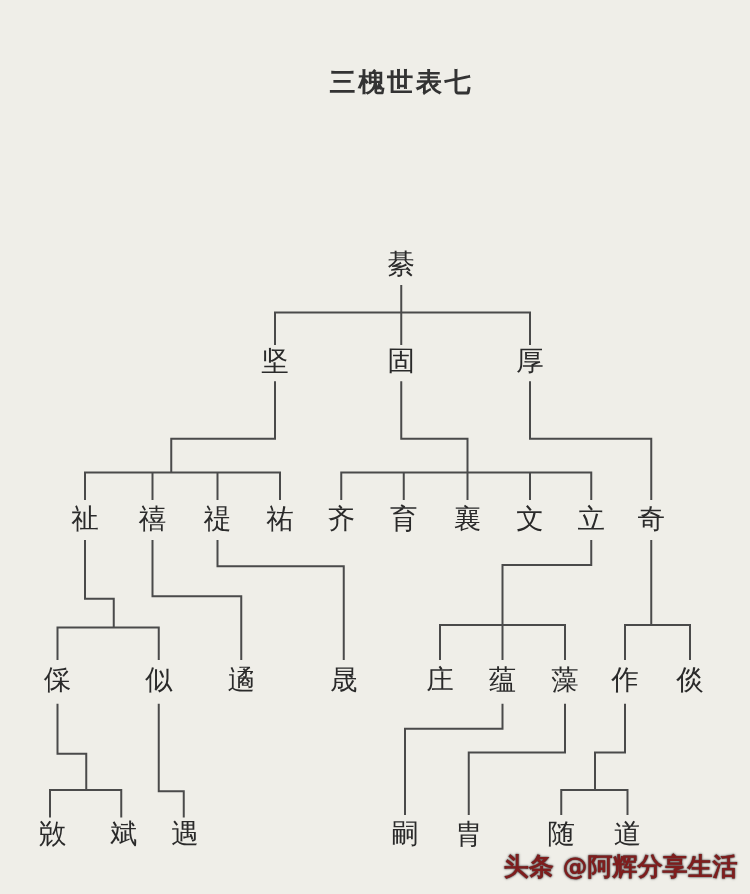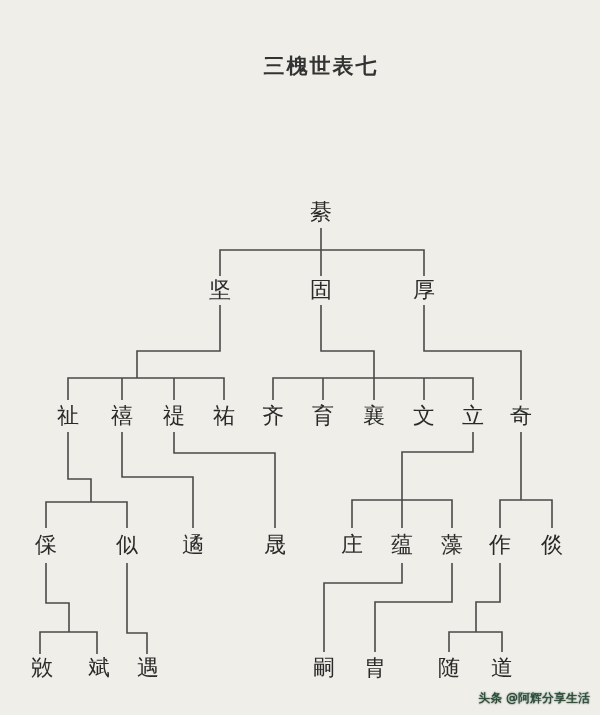--- a/index.html
+++ b/index.html
@@ -5,21 +5,21 @@
   html, body { margin:0; padding:0; }
   body { width:600px; height:715px; background:#efeee8; position:relative; overflow:hidden;
          font-family:"DejaVu Serif", "Liberation Serif", serif; color:#222; }
   .title { position:absolute; left:0; width:600px; top:52px; text-align:center;
            font-family:"DejaVu Sans", "Liberation Sans", sans-serif; font-weight:bold;
            font-size:21px; letter-spacing:2px; color:#333; padding-left:42px; box-sizing:border-box; }
   svg.lines { position:absolute; left:0; top:0; }
   .node { position:absolute; width:28px; height:26px; margin-left:-14px; margin-top:-13px;
           text-align:center; font-size:22px; line-height:26px; color:#2a2a2a; }
   .watermark { position:absolute; right:10px; bottom:8px; font-family:"DejaVu Sans", "Liberation Sans", sans-serif;
-               font-size:12px; color:#14532d; text-shadow:0 0 2px #555, 0 0 1px #333; }
+               font-size:20px; color:#7f1d1d; text-shadow:0 0 2px #555, 0 0 1px #333;font-weight:bold; }
 </style>
 </head>
 <body>
 
 <div class="title">三槐世表七</div>
 
 <svg class="lines" width="600" height="715" viewBox="0 0 600 715">
   <g stroke="#4a4a4a" stroke-width="1.6" fill="none">
 
     <polyline points="321,228 321,276"></polyline>

